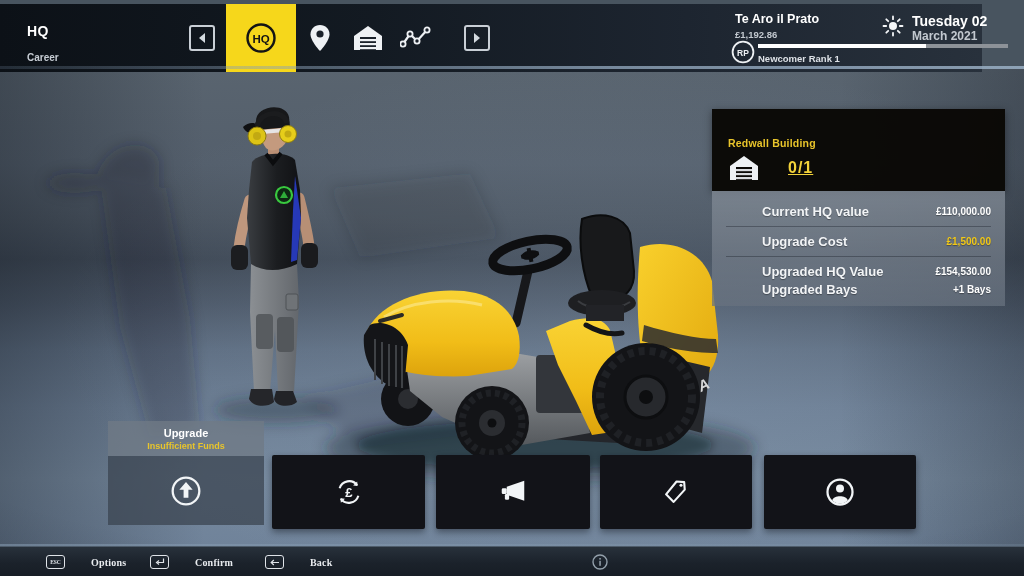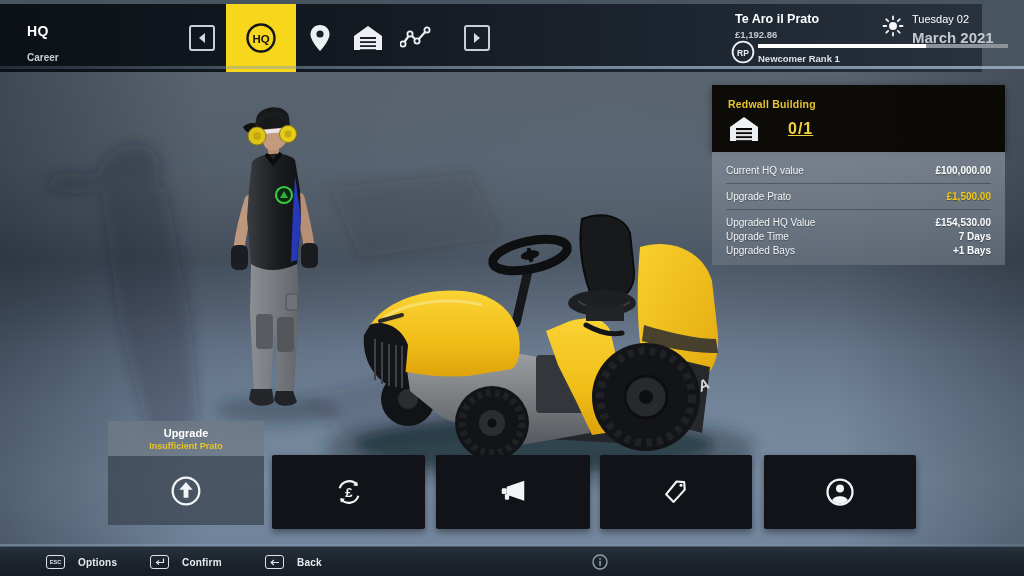--- a/index.html
+++ b/index.html
@@ -27,22 +27,22 @@
     width:26px; height:26px; border:2px solid #c9cfd6; border-radius:3px;
     display:flex; align-items:center; justify-content:center; margin:0 11px; cursor:pointer;
   }
   .nav-tab { width:48px; height:68px; display:flex; align-items:center; justify-content:center; cursor:pointer; }
   .nav-tab.active { width:70px; background:var(--accent,#F6D71B); }
   
   .status { position:absolute; left:710px; top:0; width:300px; height:68px; color:#fff; }
   .loc-name { position:absolute; left:25px; top:8px; font-size:12.5px; font-weight:bold; }
   .loc-balance { position:absolute; left:25px; top:25px; font-size:9.5px; font-weight:bold; color:#c3c9d0; }
   .sun { position:absolute; left:172px; top:11px; }
-  .date-day { position:absolute; left:202px; top:9px; font-size:11px; font-weight:normal; }
-  .date-month { position:absolute; left:202px; top:25px; font-size:15px; font-weight:bold; color:#c3c9d0; }
+  .date-day { position:absolute; left:202px; top:9px; font-size:14px; font-weight:bold; }
+  .date-month { position:absolute; left:202px; top:25px; font-size:12px; font-weight:bold; color:#c3c9d0; }
   .rp-badge { position:absolute; left:21px; top:36px; }
   .rank-bar { position:absolute; left:48px; top:40px; width:250px; height:4px; background:#8d9298; overflow:hidden; }
   .rank-bar-fill { height:100%; background:#ffffff; width:0%; }
   .rank-label { position:absolute; left:48px; top:49px; font-size:9.5px; font-weight:bold; color:#dde1e6; }
   
   .scene {
     position:absolute; left:0; top:68px; width:1024px; height:478px; z-index:1;
     background:
       radial-gradient(860px 430px at 60% 56%, rgba(165,185,205,0.20), rgba(165,185,205,0) 65%),
       linear-gradient(180deg,#59646f 0%,#545f6c 20%,#4a5460 31%,#3e4855 40%,#4b5767 49%,#5d6d81 59%,#6b7d93 71%,#75889d 86%,#70839a 100%);
@@ -54,34 +54,35 @@
       radial-gradient(145% 115% at 52% 42%, rgba(0,0,0,0) 55%, rgba(10,15,22,0.38) 100%);
   }
   .shadow-layer, .actor { position:absolute; pointer-events:none; }
   .bottom-edge {
     position:absolute; left:0; top:544px; width:1024px; height:2px; z-index:31;
     background:linear-gradient(90deg, rgba(140,162,184,0.5), rgba(120,140,160,0.3));
   }
   
   .bpanel { position:absolute; left:712px; top:85px; width:293px; z-index:20; }
   .bpanel-head {
-    background:rgba(9,7,4,0.96); padding:13px 16px 10px 16px;
+    background:rgba(9,7,4,0.96); padding:28px 16px 10px 16px;
     box-shadow:0 2px 8px rgba(0,0,0,0.4);
+    margin-top:24px;
   }
   .bpanel-title { color:#E9C52B; font-size:10.5px; font-weight:bold; letter-spacing:0.2px; }
   .bpanel-count-row { display:flex; align-items:center; margin-top:6px; }
   .bpanel-count { color:#F2D23A; font-size:16px; font-weight:bold; margin-left:28px; letter-spacing:1px;text-decoration:underline; }
   .bpanel-body {
     background:linear-gradient(180deg, rgba(128,137,148,0.80), rgba(104,114,127,0.74));
     padding:6px 14px 8px 14px;
   }
   .brow { display:flex; justify-content:space-between; align-items:center; }
   .brow--lg { padding:7px 0; }
   .brow--sm { padding:1.5px 0; }
-  .brow .lbl { color:#f2f4f6; font-size:10px; font-weight:normal; text-shadow:0 1px 1px rgba(0,0,0,0.35); }
+  .brow .lbl { color:#f2f4f6; font-size:13px; font-weight:bold; text-shadow:0 1px 1px rgba(0,0,0,0.35);margin-left:36px; }
   .brow .val { color:#ffffff; font-size:10px; font-weight:bold; text-shadow:0 1px 1px rgba(0,0,0,0.35); }
   .brow .val.yellow { color:#F2C918; }
   .bsep { height:1px; background:rgba(20,26,34,0.35); }
   .bgroup { padding-top:5px; }
   
   .upgrade-tile { position:absolute; left:108px; top:421px; width:156px; height:108px; z-index:20; cursor:pointer; }
   .upgrade-head {
     background:rgba(112,122,133,0.78); padding:6px 9px 5px 9px;text-align:center;
   }
   .upgrade-title { color:#fff; font-size:11px; font-weight:bold; }
@@ -101,21 +102,21 @@
   .tile.t3 { left:436px; width:154px; }
   .tile.t4 { left:600px; width:152px; }
   .tile.t5 { left:764px; width:152px; }
   
   .footer {
     position:absolute; left:0; top:546px; width:1024px; height:30px; z-index:30;
     background:linear-gradient(180deg,#28313b 0%,#1b222b 55%,#171d25 100%);
     border-top:1px solid rgba(146,170,194,0.45);
     color:#e9ecef;
   }
-  .fitem { position:absolute; top:0; height:30px; display:flex; align-items:center; gap:13px; cursor:pointer; }
+  .fitem { position:absolute; top:0; height:30px; display:flex; align-items:center; gap:26px; cursor:pointer;font-family:Liberation Serif, serif; }
   .fitem .flabel { font-size:10px; font-weight:bold; letter-spacing:0.2px; }
   .key {
     min-width:19px; height:14px; border:1.5px solid #dfe3e8; border-radius:3px;
     display:flex; align-items:center; justify-content:center;
     font-size:5.5px; font-weight:bold; color:#dfe3e8; padding:0 2px;
   }
   .fmsg { position:absolute; right:16px; top:0; height:30px; display:flex; align-items:center;
     color:#9fb0bd; font-size:9px; font-weight:bold; }
   .finfo { position:absolute; left:592px; top:7px; cursor:pointer; }
   svg { display:block; }
@@ -362,49 +363,45 @@
           <rect x="7" y="14" width="16" height="2.2" fill="#d8dade"></rect>
           <rect x="7" y="18" width="16" height="2.2" fill="#d8dade"></rect>
           <rect x="7" y="22" width="16" height="2.2" fill="#d8dade"></rect>
         </svg>
         <div class="bpanel-count">0/1</div>
       </div>
     </div>
     <div class="bpanel-body">
       <div class="brow brow--lg">
         <span class="lbl">Current HQ value</span>
-        <span class="val">£100,000.00</span>
+        <span class="val">£110,000.00</span>
       </div>
       <div class="bsep"></div>
       <div class="brow brow--lg">
-        <span class="lbl">Upgrade Prato</span>
+        <span class="lbl">Upgrade Cost</span>
         <span class="val yellow">£1,500.00</span>
       </div>
       <div class="bsep"></div>
       <div class="bgroup">
         <div class="brow brow--sm">
           <span class="lbl">Upgraded HQ Value</span>
           <span class="val">£154,530.00</span>
         </div>
         <div class="brow brow--sm">
-          <span class="lbl">Upgrade Time</span>
-          <span class="val">7 Days</span>
-        </div>
-        <div class="brow brow--sm">
           <span class="lbl">Upgraded Bays</span>
           <span class="val">+1 Bays</span>
         </div>
       </div>
     </div>
   </div>
 
   <div class="upgrade-tile">
     <div class="upgrade-head">
       <div class="upgrade-title">Upgrade</div>
-      <div class="upgrade-status">Insufficient Prato</div>
+      <div class="upgrade-status">Insufficient Funds</div>
     </div>
     <div class="upgrade-body">
       <svg width="32" height="32" viewBox="0 0 24 24">
         <circle cx="12" cy="12" r="10" fill="none" stroke="#f2f5f7" stroke-width="1.7"></circle>
         <path d="M12,5.2 L17,11 L13.8,11 L13.8,17 L10.2,17 L10.2,11 L7,11 Z" fill="#f2f5f7"></path>
       </svg>
     </div>
   </div>
 
   <div class="tile t2">

